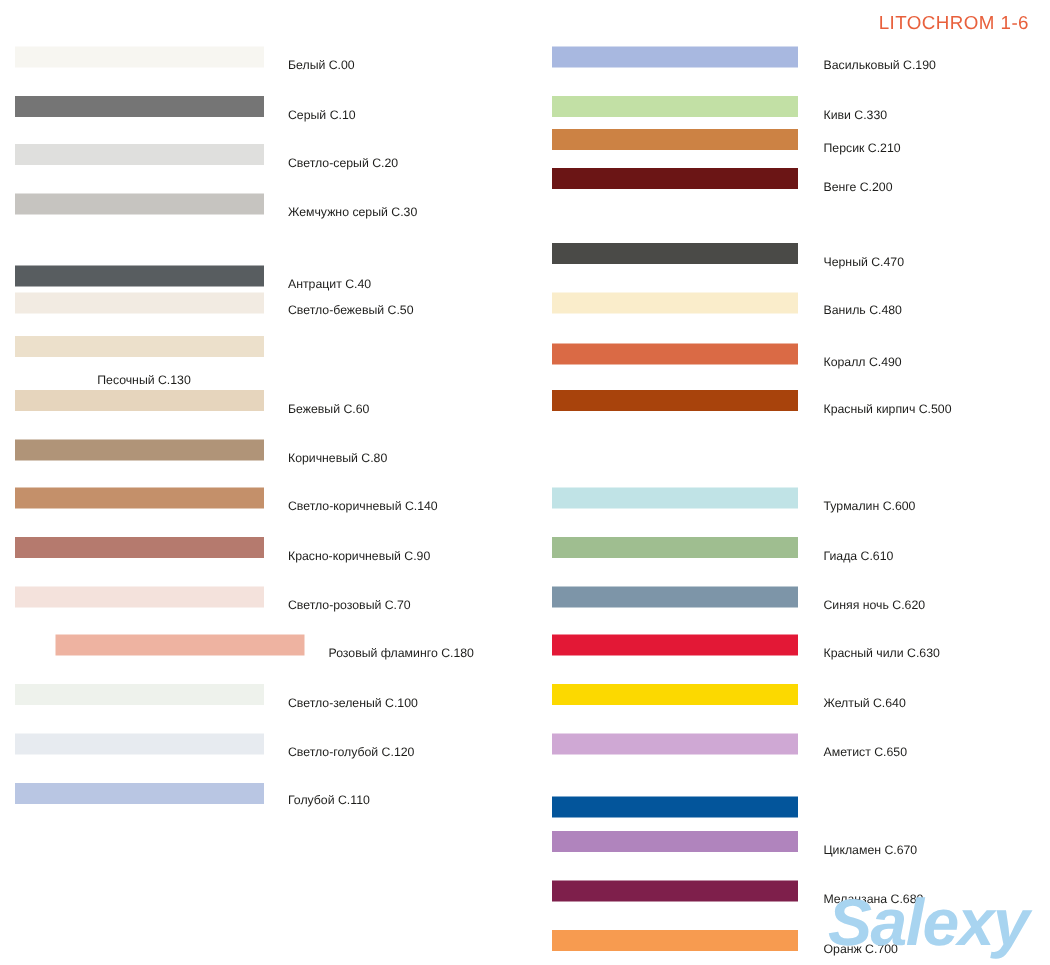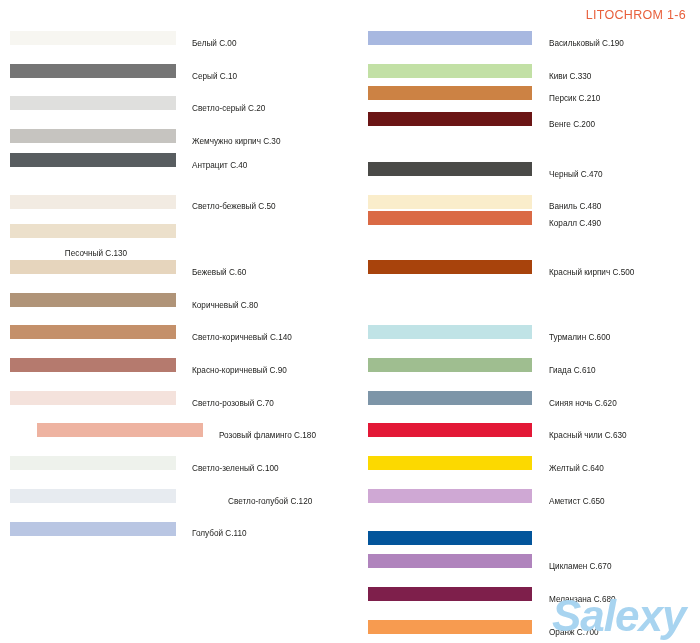--- a/index.html
+++ b/index.html
@@ -100,23 +100,23 @@
       <div class="swatch-row" style="top: 60.7px;">
         <div class="swatch-chip" style="background: rgb(117, 117, 117);"></div>
         <div class="swatch-label">Серый C.10</div>
       </div>
       <div class="swatch-row" style="top: 93.4px;">
         <div class="swatch-chip" style="background: rgb(223, 223, 221);"></div>
         <div class="swatch-label">Светло-серый C.20</div>
       </div>
       <div class="swatch-row" style="top: 126.1px;">
         <div class="swatch-chip" style="background: rgb(198, 196, 192);"></div>
-        <div class="swatch-label">Жемчужно кирпич C.30</div>
-      </div>
-      <div class="swatch-row" style="top: 150px; justify-content: center;">
+        <div class="swatch-label">Жемчужно серый C.30</div>
+      </div>
+      <div class="swatch-row" style="top: 174px; justify-content: center;">
         <div class="swatch-chip" style="background: rgb(88, 93, 96);"></div>
         <div class="swatch-label">Антрацит C.40</div>
       </div>
       <div class="swatch-row" style="top: 191.5px;">
         <div class="swatch-chip" style="background: rgb(242, 235, 226);"></div>
         <div class="swatch-label">Светло-бежевый C.50</div>
       </div>
       <div class="swatch-row" style="top: 224.2px; flex-direction: column;">
         <div class="swatch-chip" style="background: rgb(236, 224, 203);"></div>
         <div class="swatch-label">Песочный C.130</div>
@@ -142,21 +142,21 @@
         <div class="swatch-label">Светло-розовый C.70</div>
       </div>
       <div class="swatch-row" style="top: 420.4px; padding-left: 27px;">
         <div class="swatch-chip" style="background: rgb(238, 179, 161);"></div>
         <div class="swatch-label">Розовый фламинго C.180</div>
       </div>
       <div class="swatch-row" style="top: 453.1px;">
         <div class="swatch-chip" style="background: rgb(238, 242, 236);"></div>
         <div class="swatch-label">Светло-зеленый C.100</div>
       </div>
-      <div class="swatch-row" style="top: 485.8px; gap: 36px;">
+      <div class="swatch-row" style="top: 485.8px;">
         <div class="swatch-chip" style="background: rgb(231, 235, 240);"></div>
         <div class="swatch-label">Светло-голубой C.120</div>
       </div>
       <div class="swatch-row" style="top: 518.5px;">
         <div class="swatch-chip" style="background: rgb(185, 198, 227);"></div>
         <div class="swatch-label">Голубой C.110</div>
       </div>
     </div>
 
   <div class="column right" id="right-col">
@@ -177,21 +177,21 @@
         <div class="swatch-label">Венге C.200</div>
       </div>
       <div class="swatch-row" style="top: 158.8px;">
         <div class="swatch-chip" style="background: rgb(74, 74, 71);"></div>
         <div class="swatch-label">Черный C.470</div>
       </div>
       <div class="swatch-row" style="top: 191.5px;">
         <div class="swatch-chip" style="background: rgb(250, 237, 203);"></div>
         <div class="swatch-label">Ваниль C.480</div>
       </div>
-      <div class="swatch-row" style="top: 208px;">
+      <div class="swatch-row" style="top: 226px;">
         <div class="swatch-chip" style="background: rgb(218, 106, 69);"></div>
         <div class="swatch-label">Коралл C.490</div>
       </div>
       <div class="swatch-row" style="top: 256.9px;">
         <div class="swatch-chip" style="background: rgb(168, 67, 12);"></div>
         <div class="swatch-label">Красный кирпич C.500</div>
       </div>
       <div class="swatch-row" style="top: 322.3px;">
         <div class="swatch-chip" style="background: rgb(192, 227, 230);"></div>
         <div class="swatch-label">Турмалин C.600</div>

